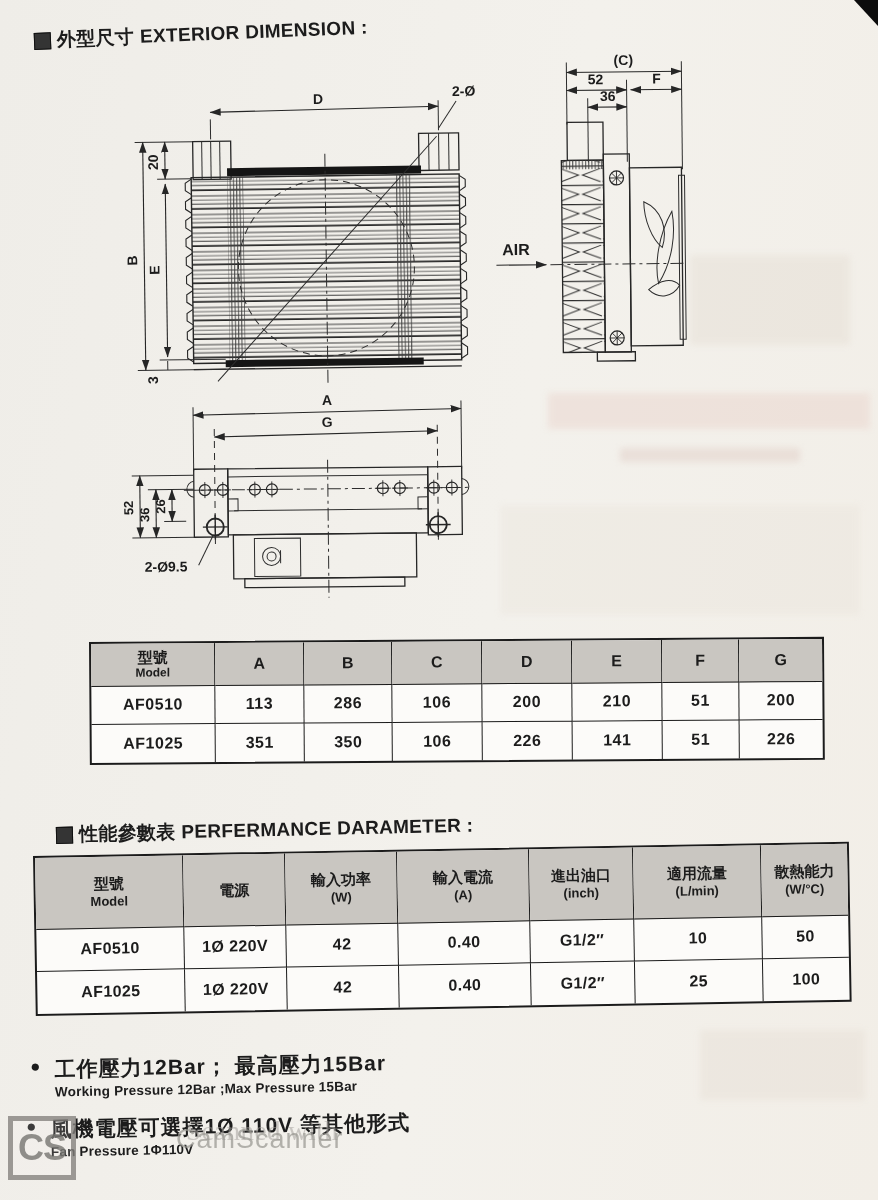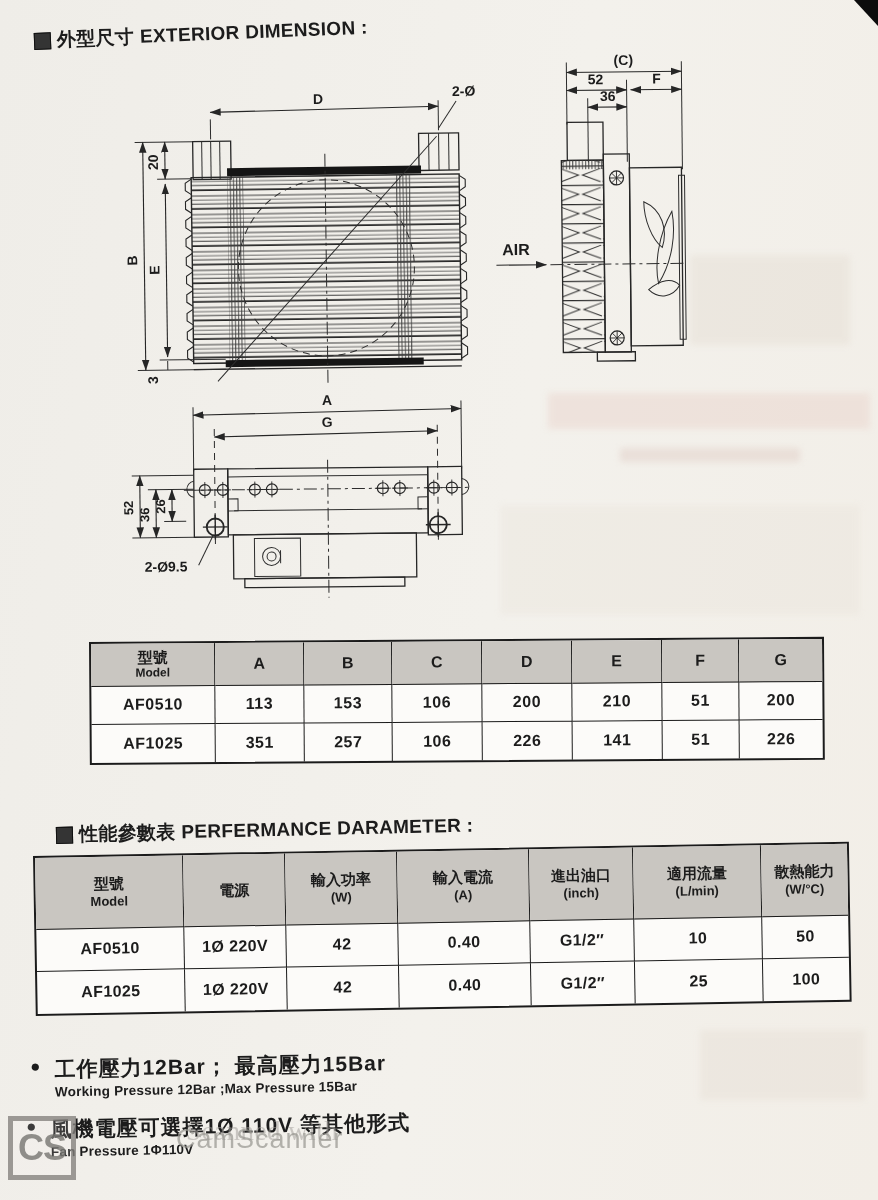--- a/index.html
+++ b/index.html
@@ -268,30 +268,30 @@
   <div class="c hd letter">A</div>
   <div class="c hd letter">B</div>
   <div class="c hd letter">C</div>
   <div class="c hd letter">D</div>
   <div class="c hd letter">E</div>
   <div class="c hd letter">F</div>
   <div class="c hd letter lastcol">G</div>
 
   <div class="c val">AF0510</div>
   <div class="c val">113</div>
-  <div class="c val">153</div>
+  <div class="c val">286</div>
   <div class="c val">106</div>
   <div class="c val">200</div>
   <div class="c val">210</div>
   <div class="c val">51</div>
   <div class="c val lastcol">200</div>
 
   <div class="c val lastrow">AF1025</div>
   <div class="c val lastrow">351</div>
-  <div class="c val lastrow">257</div>
+  <div class="c val lastrow">350</div>
   <div class="c val lastrow">106</div>
   <div class="c val lastrow">226</div>
   <div class="c val lastrow">141</div>
   <div class="c val lastrow">51</div>
   <div class="c val lastrow lastcol">226</div>
 </div>
 
 <div class="abs sec-title" style="left:56px;top:822px;transform:rotate(-1.3deg);">
   <span class="sec-sq"></span>
   <span>性能參數表</span>

